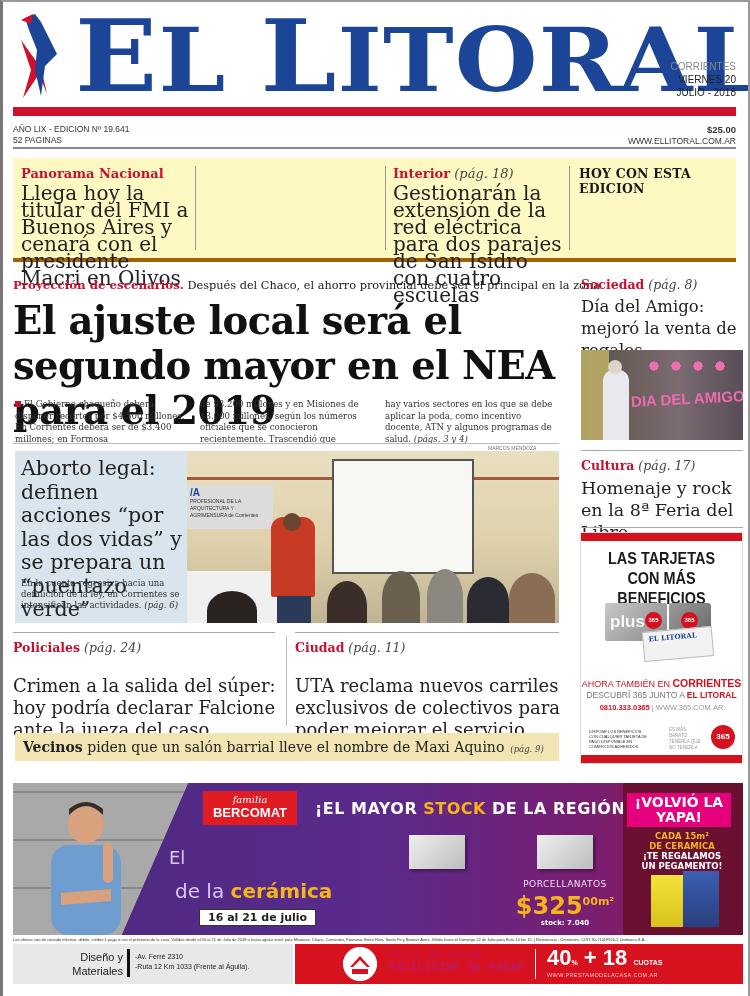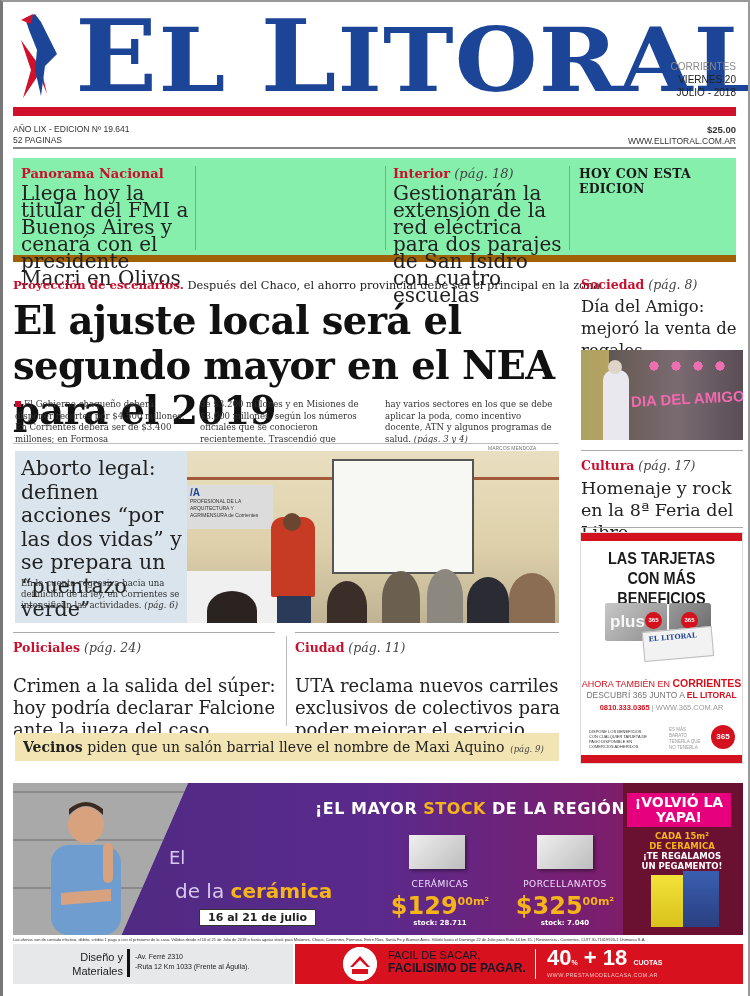--- a/index.html
+++ b/index.html
@@ -16,21 +16,21 @@
 #masthead-title .big{font-size:100px}
 #date-block{right:12px;top:58px;text-align:right;font-size:10px;line-height:13px;color:#222}
 #date-block .city{color:#888}
 #red-bar{left:10px;right:12px;top:105px;height:9px;background:#d0112b}
 #ed-left{left:10px;top:122px;font-size:8.5px;line-height:11px;color:#333}
 #ed-right{right:12px;top:122px;font-size:8.5px;line-height:11px;color:#333;text-align:right}
 #ed-right b{font-size:9.5px}
 #rule1{left:10px;right:12px;top:145px;height:2px;background:#888}
 
 
-#teasers{left:10px;right:12px;top:156px;height:104px;background:#86efac;border-bottom:7px solid #a16207}
+#teasers{left:10px;right:12px;top:156px;height:104px;background:#fef9c3;border-bottom:4px solid #a16207}
 .teaser{position:absolute;top:8px;padding:0 0 0 8px}
 .teaser .hd{font-size:13px;line-height:16px}
 .teaser .tx{font-size:20px;line-height:17px;margin-top:3px;color:#222}
 .vsep{position:absolute;top:8px;width:1px;height:84px;background:#999}
 #edition-title{position:absolute;left:566px;top:8px;font-weight:bold;font-size:12.5px;letter-spacing:0.2px}
 #supp{position:absolute;left:586px;top:30px;width:141px;height:72px;background:#fff;overflow:hidden}
 #supp .yb{position:absolute;left:8px;top:6px;width:126px;height:26px;background:#f3d21d}
 #supp .p1{position:absolute;left:12px;top:9px;width:34px;height:18px;background:#5a5a5a}
 #supp .p2{position:absolute;left:80px;top:12px;width:34px;height:14px;background:linear-gradient(#b8c8d8,#444)}
 #supp .s1{position:absolute;left:8px;top:34px;font-size:11px;color:#999;letter-spacing:0.5px}
@@ -122,21 +122,21 @@
 #bag2{position:absolute;left:670px;top:88px;width:36px;height:56px;background:linear-gradient(#3a5fb0,#2a3f80)}
 #berc-fine{left:10px;top:935px;width:730px;font-size:4px;color:#333;font-family:"Liberation Sans",sans-serif;white-space:nowrap;overflow:hidden}
 
 
 #strip-left{left:10px;top:942px;width:280px;height:40px;background:#e6e8ea}
 #dm-label{left:60px;top:948px;font-family:"Liberation Sans",sans-serif;font-size:11px;line-height:14px;text-align:right;width:60px;color:#222}
 #dm-bar{left:124px;top:947px;width:3px;height:28px;background:#111}
 #dm-addr{left:132px;top:950px;font-family:"Liberation Sans",sans-serif;font-size:7px;line-height:10px;color:#222}
 #strip-right{left:292px;top:942px;width:448px;height:40px;background:#d8111e}
 #casa-logo{left:340px;top:945px;width:34px;height:34px;border-radius:50%;background:#fff}
-#casa-txt{left:385px;top:947px;font-family:Liberation Sans, sans-serif;color:#0f172a;line-height:13px}
+#casa-txt{left:385px;top:947px;font-family:Liberation Mono, monospace;color:#be185d;line-height:13px}
 #casa-txt .a{font-size:11px}
 #casa-txt .b{font-size:12px;font-weight:bold}
 #casa-sep{left:532px;top:947px;width:1px;height:30px;background:#fff}
 #casa-num{left:544px;top:944px;font-family:"Liberation Sans",sans-serif;color:#fff;font-weight:bold;font-size:22px;line-height:24px;white-space:nowrap}
 #casa-num small{font-size:7px}
 #casa-url{left:544px;top:970px;font-family:"Liberation Sans",sans-serif;color:#f3c0c0;font-size:5.5px;letter-spacing:0.4px}
 </style>
 </head>
 <body>
 
@@ -266,31 +266,30 @@
 
 <div id="ad-berc" class="abs">
   <div id="berc-wall"></div>
   <svg id="berc-man" viewBox="0 0 90 142">
     <rect x="10" y="52" width="70" height="90" rx="18" fill="#6f9dd0"></rect>
     <circle cx="45" cy="32" r="18" fill="#d9a27f"></circle>
     <path d="M28 22 Q45 4 62 22 L62 16 Q45 2 28 16 Z" fill="#3a2a20"></path>
     <rect x="62" y="50" width="10" height="40" rx="5" fill="#d9a27f"></rect>
     <path d="M20 100 L70 96 L70 108 L20 112 Z" fill="#d9a27f"></path>
   </svg>
+  <div id="berc-logo">
+    <div class="f">familia</div>
+    <div class="n">BERCOMAT</div>
+  </div>
   <div id="berc-slogan"><span>¡EL MAYOR </span><span class="y">STOCK</span><span> DE LA REGIÓN!</span></div>
   <div id="berc-el">El</div>
   <div id="berc-dela"><span>de la </span><b>cerámica</b></div>
   <div id="berc-dates">16 al 21 de julio</div>
   <div class="tile" style="left:396px;top:52px"></div>
   <div class="tile" style="left:524px;top:52px"></div>
-  <div class="prod" style="left:372px;top:96px;width:110px">
-    <div class="lbl">CERÁMICAS</div>
-    <div class="price"><span>$129</span><sup>00</sup><sup>m²</sup></div>
-    <div class="st">stock: 28.711</div>
-  </div>
   <div class="prod" style="left:494px;top:96px;width:116px">
     <div class="lbl">PORCELLANATOS</div>
     <div class="price"><span>$325</span><sup>00</sup><sup>m²</sup></div>
     <div class="st">stock: 7.040</div>
   </div>
   <div id="berc-yapa"></div>
   <div id="yapa-title">¡VOLVIÓ LA YAPA!</div>
   <div id="yapa-body">
     <div class="o">CADA 15m²</div>
     <div class="o">DE CERAMICA</div>

